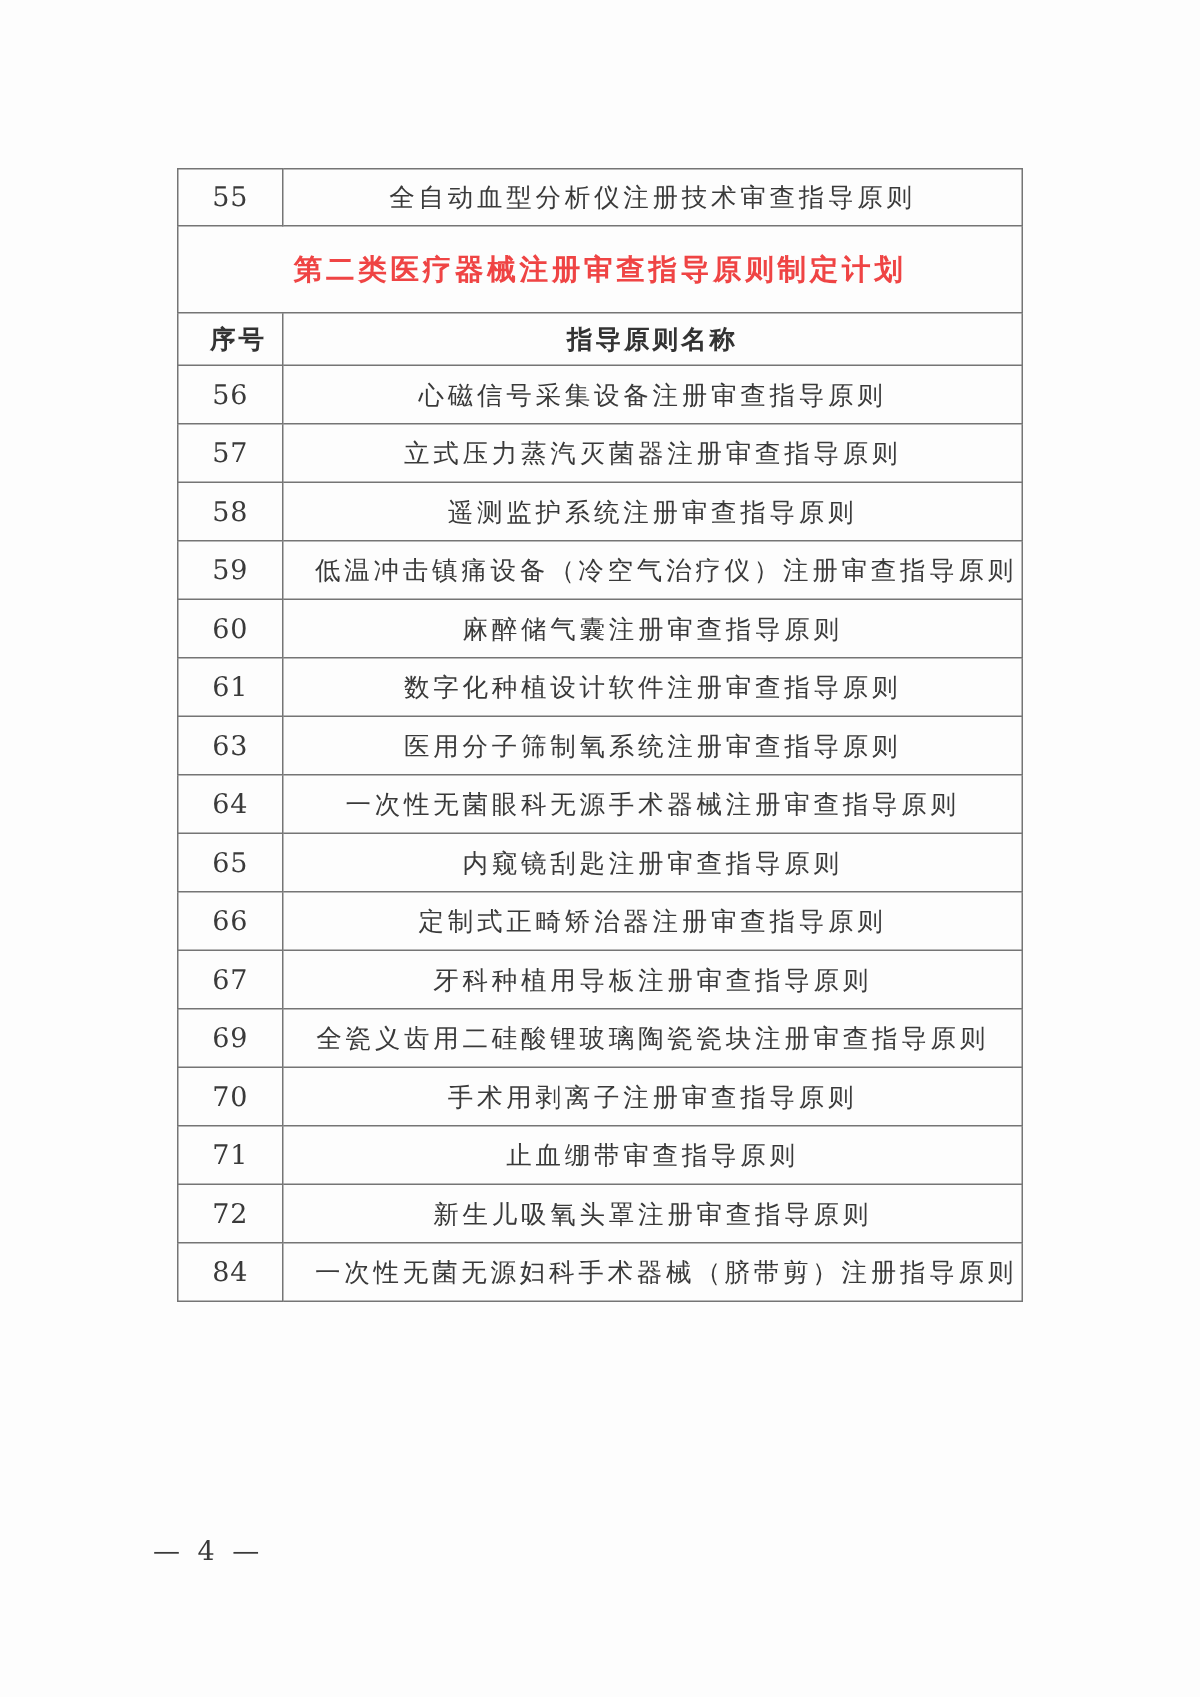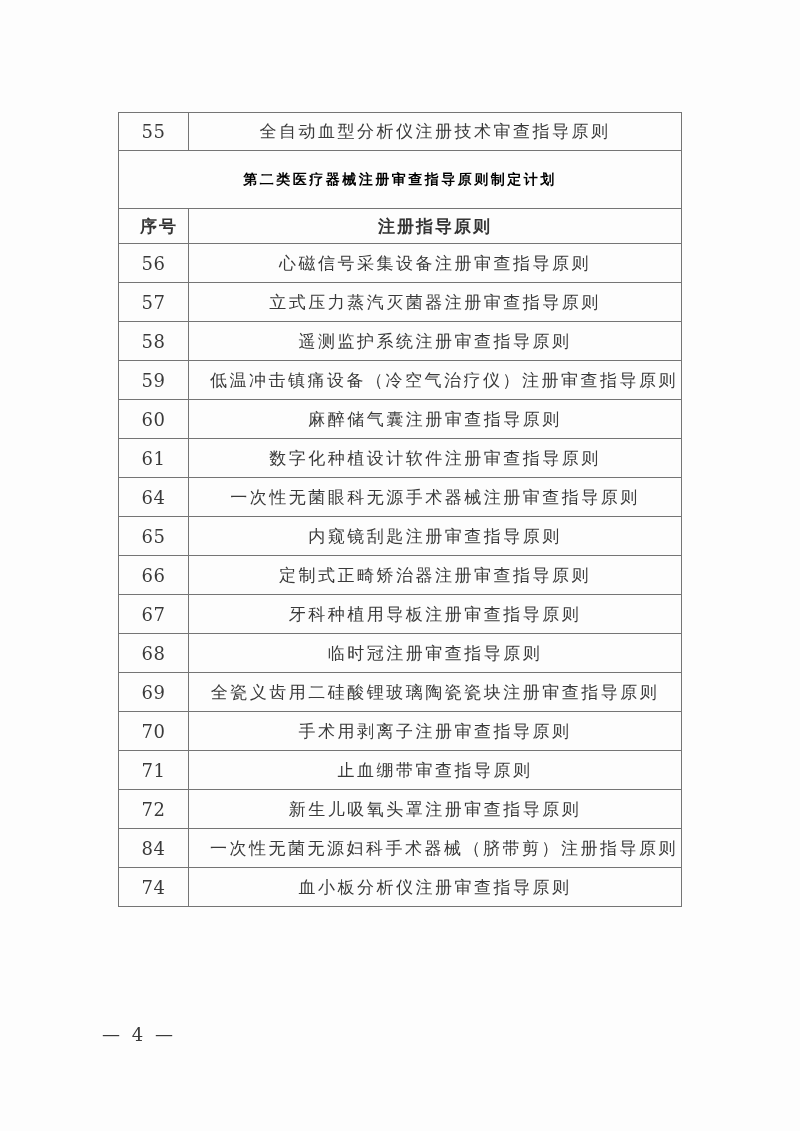--- a/index.html
+++ b/index.html
@@ -31,23 +31,23 @@
     font-size: 17px;
     padding: 0 21px;
     overflow: hidden;
     white-space: nowrap;
   }
   col.c1 { width: 70px; }
   tr.carryover-row { height: 38px; }
   tr.section-row { height: 58px; }
   tr.section-row td {
     font-weight: bold;
-    font-size: 14px;
+    font-size: 19px;
     letter-spacing: 2.5px;
-    color: #000000;
+    color: #ef4444;
   }
   tr.cols-header-row { height: 35px; }
   tr.cols-header-row td {
     font-weight: bold;
     font-size: 17px;
     letter-spacing: 2px;
     color: #333333;
   }
   tr.data-row { height: 39px; }
   td.num-cell {
@@ -79,21 +79,21 @@
     <tbody>
       <tr class="carryover-row">
         <td class="num-cell">55</td>
         <td class="name-cell">全自动血型分析仪注册技术审查指导原则</td>
       </tr>
       <tr class="section-row">
         <td colspan="2">第二类医疗器械注册审查指导原则制定计划</td>
       </tr>
       <tr class="cols-header-row">
         <td>序号</td>
-        <td>注册指导原则</td>
+        <td>指导原则名称</td>
       </tr>
       <tr class="data-row">
         <td class="num-cell">56</td>
         <td class="name-cell">心磁信号采集设备注册审查指导原则</td>
       </tr>
       <tr class="data-row">
         <td class="num-cell">57</td>
         <td class="name-cell">立式压力蒸汽灭菌器注册审查指导原则</td>
       </tr>
       <tr class="data-row">
@@ -106,38 +106,38 @@
       </tr>
       <tr class="data-row">
         <td class="num-cell">60</td>
         <td class="name-cell">麻醉储气囊注册审查指导原则</td>
       </tr>
       <tr class="data-row">
         <td class="num-cell">61</td>
         <td class="name-cell">数字化种植设计软件注册审查指导原则</td>
       </tr>
       <tr class="data-row">
+        <td class="num-cell">63</td>
+        <td class="name-cell">医用分子筛制氧系统注册审查指导原则</td>
+      </tr>
+      <tr class="data-row">
         <td class="num-cell">64</td>
         <td class="name-cell">一次性无菌眼科无源手术器械注册审查指导原则</td>
       </tr>
       <tr class="data-row">
         <td class="num-cell">65</td>
         <td class="name-cell">内窥镜刮匙注册审查指导原则</td>
       </tr>
       <tr class="data-row">
         <td class="num-cell">66</td>
         <td class="name-cell">定制式正畸矫治器注册审查指导原则</td>
       </tr>
       <tr class="data-row">
         <td class="num-cell">67</td>
         <td class="name-cell">牙科种植用导板注册审查指导原则</td>
-      </tr>
-      <tr class="data-row">
-        <td class="num-cell">68</td>
-        <td class="name-cell">临时冠注册审查指导原则</td>
       </tr>
       <tr class="data-row">
         <td class="num-cell">69</td>
         <td class="name-cell">全瓷义齿用二硅酸锂玻璃陶瓷瓷块注册审查指导原则</td>
       </tr>
       <tr class="data-row">
         <td class="num-cell">70</td>
         <td class="name-cell">手术用剥离子注册审查指导原则</td>
       </tr>
       <tr class="data-row">
@@ -145,22 +145,18 @@
         <td class="name-cell">止血绷带审查指导原则</td>
       </tr>
       <tr class="data-row">
         <td class="num-cell">72</td>
         <td class="name-cell">新生儿吸氧头罩注册审查指导原则</td>
       </tr>
       <tr class="data-row">
         <td class="num-cell">84</td>
         <td class="name-cell">一次性无菌无源妇科手术器械（脐带剪）注册指导原则</td>
       </tr>
-      <tr class="data-row">
-        <td class="num-cell">74</td>
-        <td class="name-cell">血小板分析仪注册审查指导原则</td>
-      </tr>
     </tbody>
   </table>
 
   <div class="page-number">— 4 —</div>
 
 </div>
 
 </body></html>

